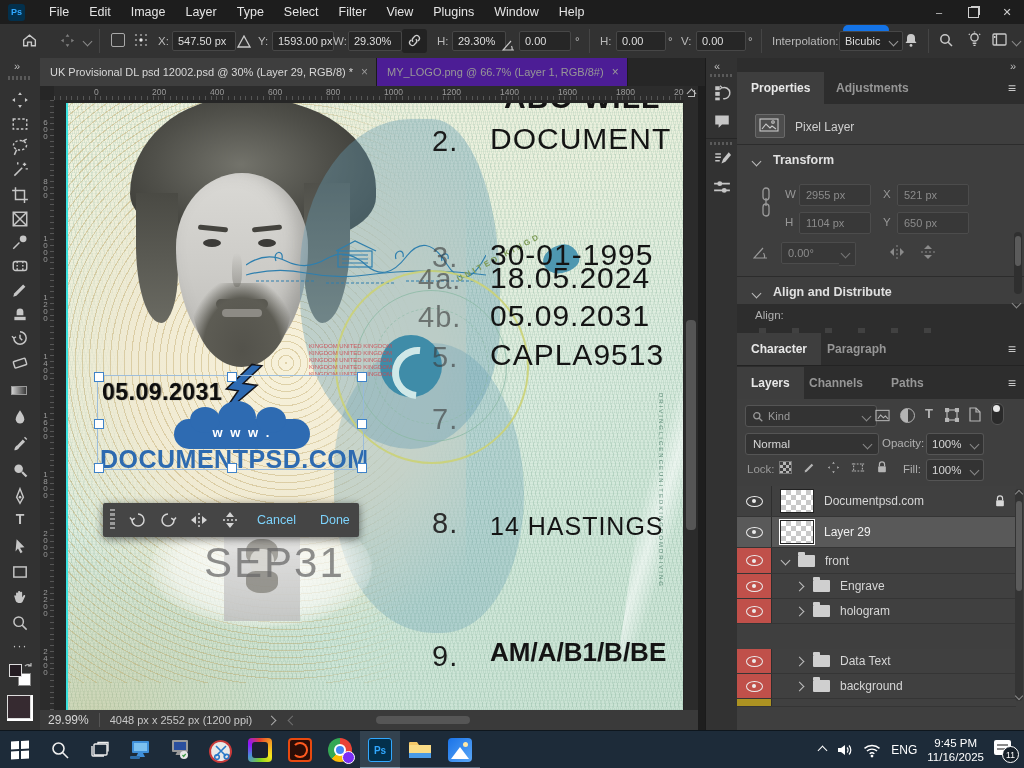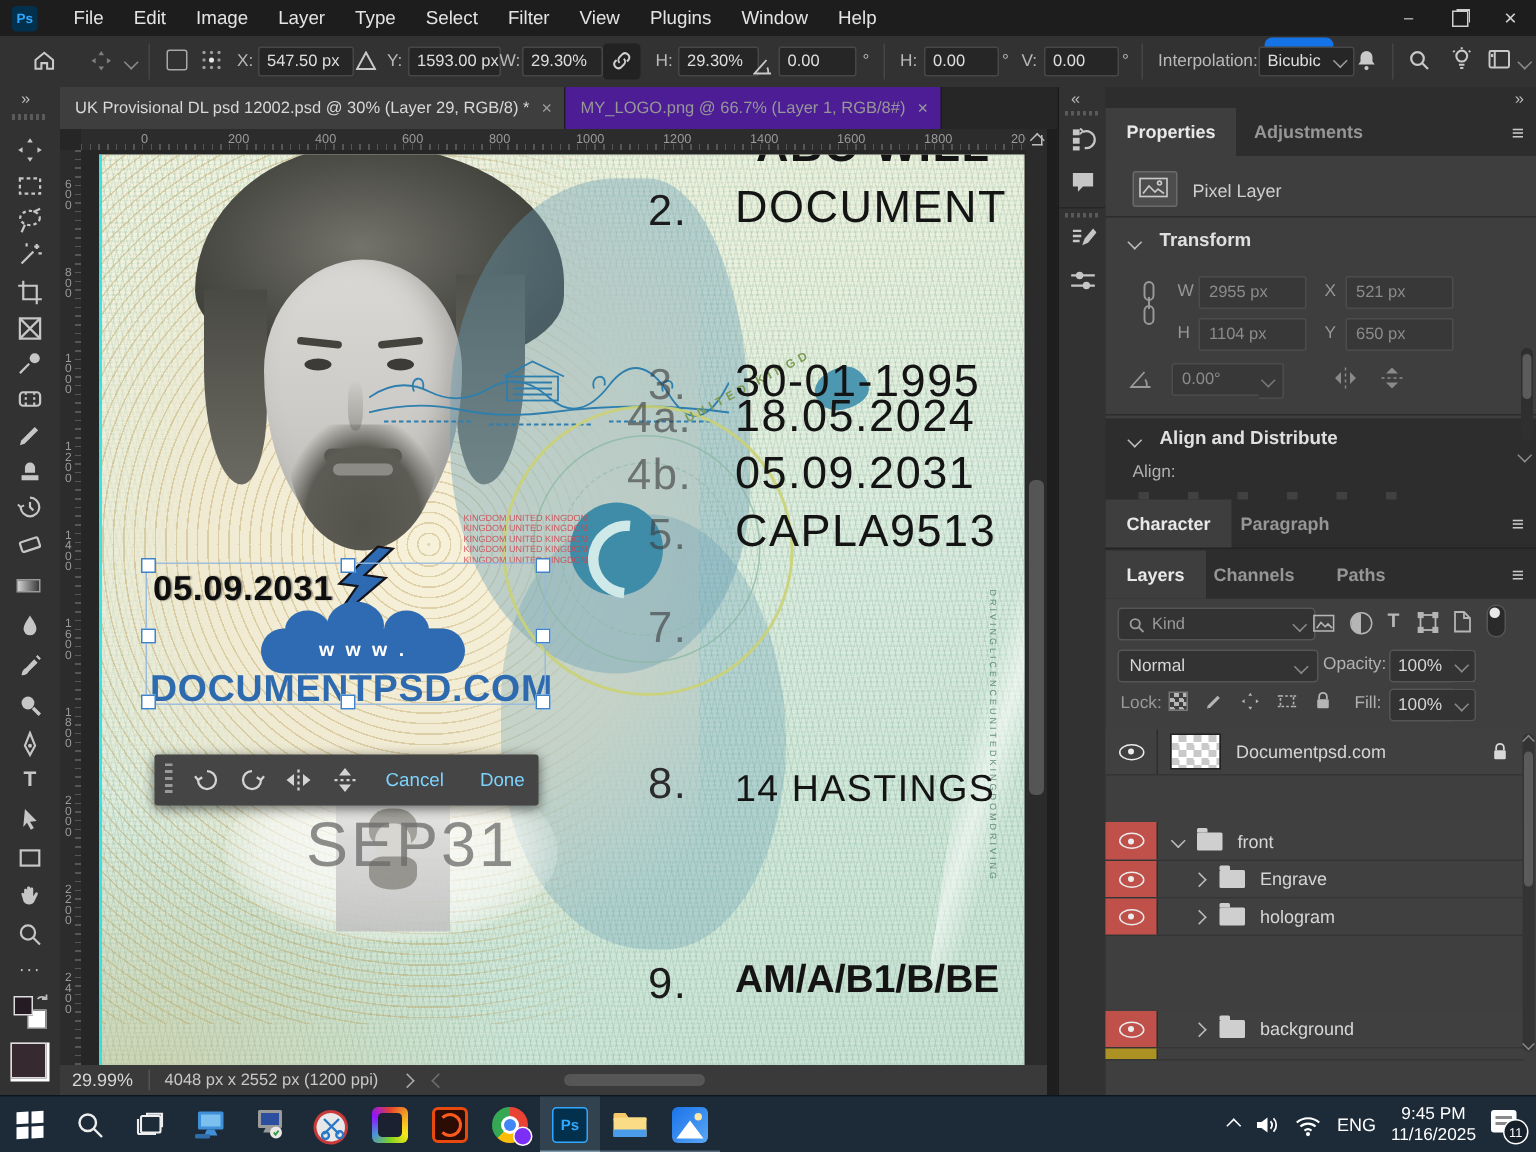--- a/index.html
+++ b/index.html
@@ -518,21 +518,21 @@
   </div>
 
   <div class="rpan">
     <span style="position:absolute;right:8px;top:2px;color:#bdbdbd;font-size:11px;">»</span>
 
     <div class="ptabbar" style="top:14px;">
       <div class="ptab on" style="left:0;">Properties</div>
       <div class="ptab off" style="left:85px;">Adjustments</div>
       <span class="burger">≡</span>
     </div>
-    <div class="pbody" style="top:46px;height:175px;">
+    <div class="pbody" style="top:46px;height:200px;">
       <div style="position:absolute;left:18px;top:10px;width:28px;height:22px;background:#4d4d4d;border:1px solid #6a6a6a;border-radius:2px;">
         <svg width="20" height="14" viewBox="0 0 20 14" style="margin:3px 0 0 3px;" fill="none" stroke="#c9c9c9" stroke-width="1.1">
             <rect x="1" y="1" width="18" height="12"></rect>
             <path d="M3 11l4-5 4 4 2-2 4 3"></path>
             <circle cx="14" cy="4" r="1.3"></circle>
           </svg></div>
       <span style="position:absolute;left:58px;top:16px;font-size:12px;color:#cfcfcf;">Pixel Layer</span>
       <div style="position:absolute;left:0;top:40px;width:287px;height:1px;background:#2c2c2c;"></div>
       <span class="chev d" style="position:absolute;left:16px;top:54px;"></span>
       <span class="phead" style="position:absolute;left:36px;top:49px;">Transform</span>
@@ -658,20 +658,27 @@
         <div class="eyecell">
             <span class="eye"></span>
           </div>
         <div class="thumb checker"></div>
         <span class="lname">Documentpsd.com</span>
         <svg style="margin-left:auto;margin-right:10px;flex:none;" width="12" height="14" viewBox="0 0 14 16">
             <path d="M4 7V5a3 3 0 0 1 6 0v2" fill="none" stroke="#d8d8d8" stroke-width="1.4"></path>
             <rect x="2.5" y="7" width="9" height="7" rx="1" fill="#d8d8d8"></rect>
           </svg>
       </div>
+      <div class="lrow sel" style="top:118px;height:30px;">
+        <div class="eyecell">
+            <span class="eye"></span>
+          </div>
+        <div class="thumb checker" style="outline:1.5px solid #fff;"></div>
+        <span class="lname" style="color:#efefef;">Layer 29</span>
+      </div>
       <div class="lrow" style="top:149px;height:25px;">
         <div class="eyecell red">
             <span class="eye"></span>
           </div>
         <span class="chev d" style="margin-left:10px;flex:none;"></span>
         <div class="folder" style="margin-left:9px;"></div>
         <span class="lname">front</span>
       </div>
       <div class="lrow" style="top:175px;height:24px;">
         <div class="eyecell red">
@@ -681,20 +688,28 @@
         <div class="folder" style="margin-left:10px;"></div>
         <span class="lname">Engrave</span>
       </div>
       <div class="lrow" style="top:200px;height:24px;">
         <div class="eyecell red">
             <span class="eye"></span>
           </div>
         <span class="chev r" style="margin-left:24px;flex:none;"></span>
         <div class="folder" style="margin-left:10px;"></div>
         <span class="lname">hologram</span>
+      </div>
+      <div class="lrow" style="top:250px;height:24px;">
+        <div class="eyecell red">
+            <span class="eye"></span>
+          </div>
+        <span class="chev r" style="margin-left:24px;flex:none;"></span>
+        <div class="folder" style="margin-left:10px;"></div>
+        <span class="lname">Data Text</span>
       </div>
       <div class="lrow" style="top:275px;height:24px;">
         <div class="eyecell red">
             <span class="eye"></span>
           </div>
         <span class="chev r" style="margin-left:24px;flex:none;"></span>
         <div class="folder" style="margin-left:10px;"></div>
         <span class="lname">background</span>
       </div>
       <div class="lrow" style="top:300px;height:7px;">

